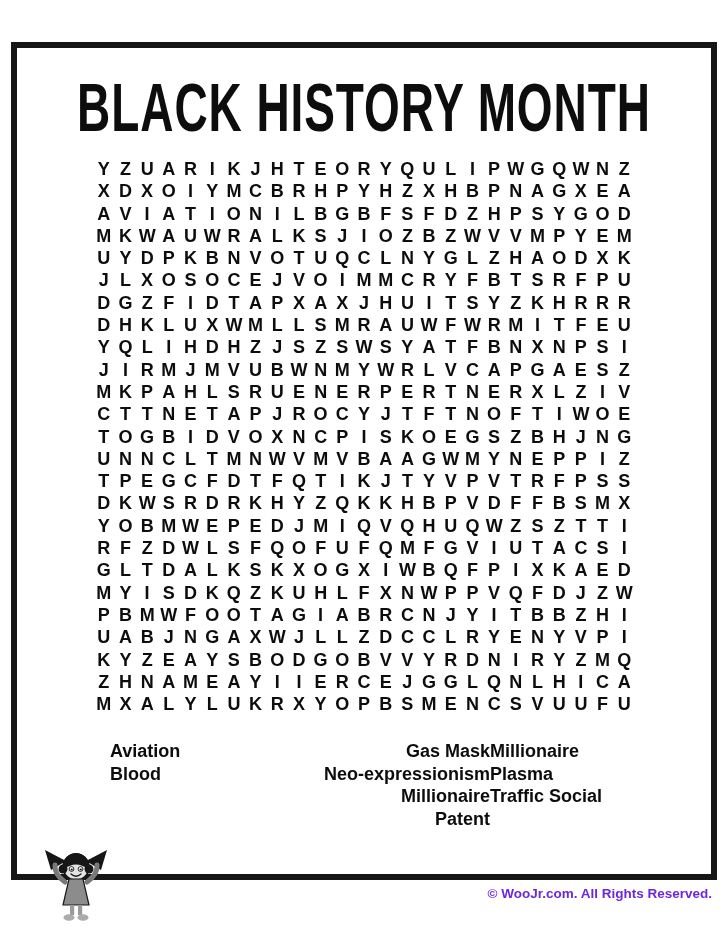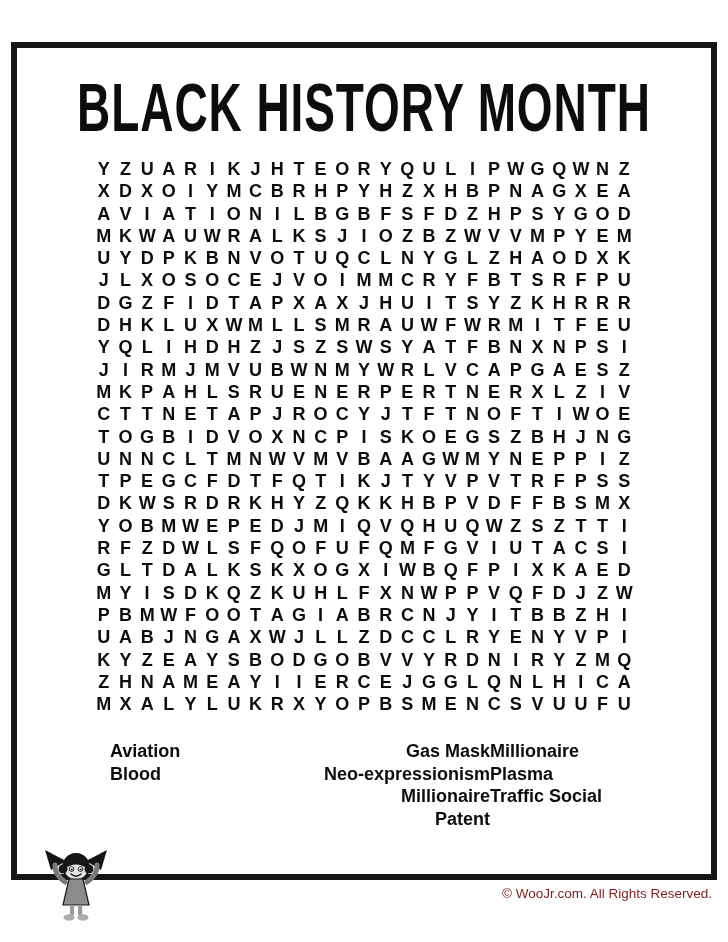--- a/index.html
+++ b/index.html
@@ -26,21 +26,21 @@
   }
   .words{
     position:absolute;left:110px;top:740px;width:545px;display:flex;z-index:2;
   }
   .word-col{font-weight:700;font-size:18px;line-height:22.5px;}
   .word-col:nth-child(1){width:180px;}
   .word-col:nth-child(2){width:200px;text-align:right;}
   .word-col:nth-child(3){flex:1;}
   .word-item{white-space:nowrap;}
   .footer{
-    position:absolute;right:16px;top:886px;font-size:13.5px;color:#7f1d1d;z-index:2;
+    position:absolute;right:16px;top:886px;font-size:13.5px;color:#6d28d9;z-index:2;font-weight:bold;
   }
   .mascot{
     position:absolute;left:42px;top:844px;width:68px;height:82px;z-index:3;
   }
 </style>
 </head>
 <body>
 
 <div class="frame"></div>
 

